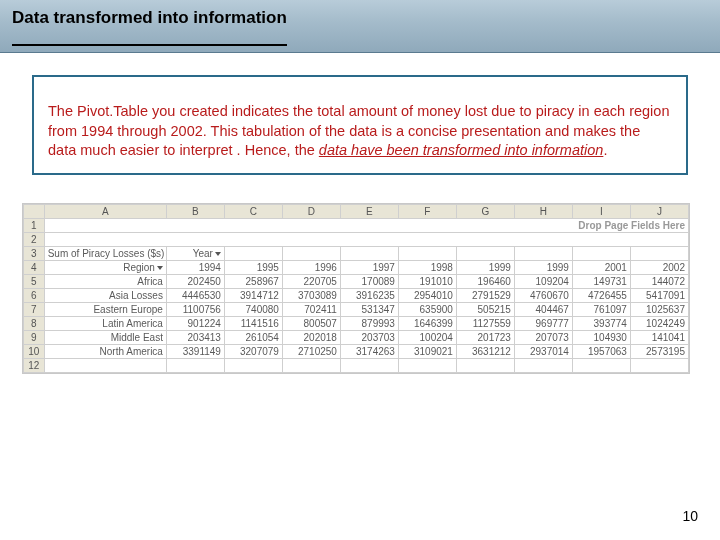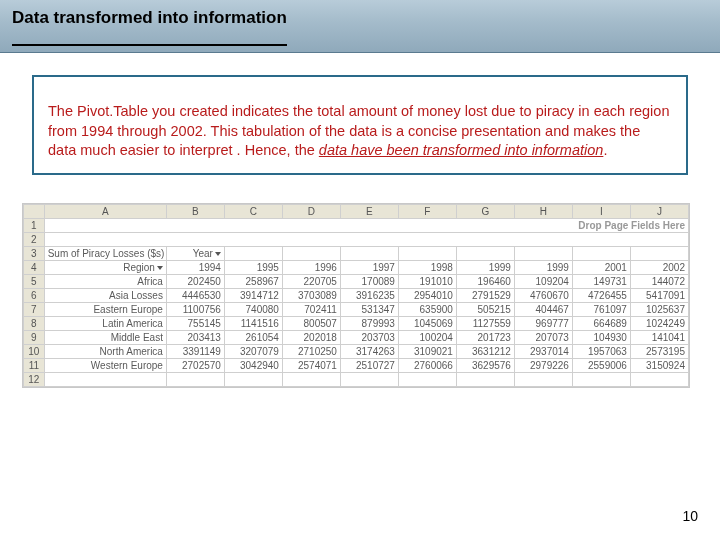--- a/index.html
+++ b/index.html
@@ -223,28 +223,28 @@
       <td class="num">531347</td>
       <td class="num">635900</td>
       <td class="num">505215</td>
       <td class="num">404467</td>
       <td class="num">761097</td>
       <td class="num">1025637</td>
     </tr>
     <tr>
       <th class="rownum">8</th>
       <td class="lbl">Latin America</td>
-      <td class="num">755145</td>
+      <td class="num">901224</td>
       <td class="num">1141516</td>
       <td class="num">800507</td>
       <td class="num">879993</td>
-      <td class="num">1045069</td>
+      <td class="num">1646399</td>
       <td class="num">1127559</td>
       <td class="num">969777</td>
-      <td class="num">664689</td>
+      <td class="num">393774</td>
       <td class="num">1024249</td>
     </tr>
     <tr>
       <th class="rownum">9</th>
       <td class="lbl">Middle East</td>
       <td class="num">203413</td>
       <td class="num">261054</td>
       <td class="num">202018</td>
       <td class="num">203703</td>
       <td class="num">100204</td>
@@ -260,33 +260,20 @@
       <td class="num">3207079</td>
       <td class="num">2710250</td>
       <td class="num">3174263</td>
       <td class="num">3109021</td>
       <td class="num">3631212</td>
       <td class="num">2937014</td>
       <td class="num">1957063</td>
       <td class="num">2573195</td>
     </tr>
     <tr>
-      <th class="rownum">11</th>
-      <td class="lbl">Western Europe</td>
-      <td class="num">2702570</td>
-      <td class="num">3042940</td>
-      <td class="num">2574071</td>
-      <td class="num">2510727</td>
-      <td class="num">2760066</td>
-      <td class="num">3629576</td>
-      <td class="num">2979226</td>
-      <td class="num">2559006</td>
-      <td class="num">3150924</td>
-    </tr>
-    <tr>
       <th class="rownum">12</th>
       <td></td>
             <td></td>
             <td></td>
             <td></td>
             <td></td>
             <td></td>
             <td></td>
             <td></td>
             <td></td>

